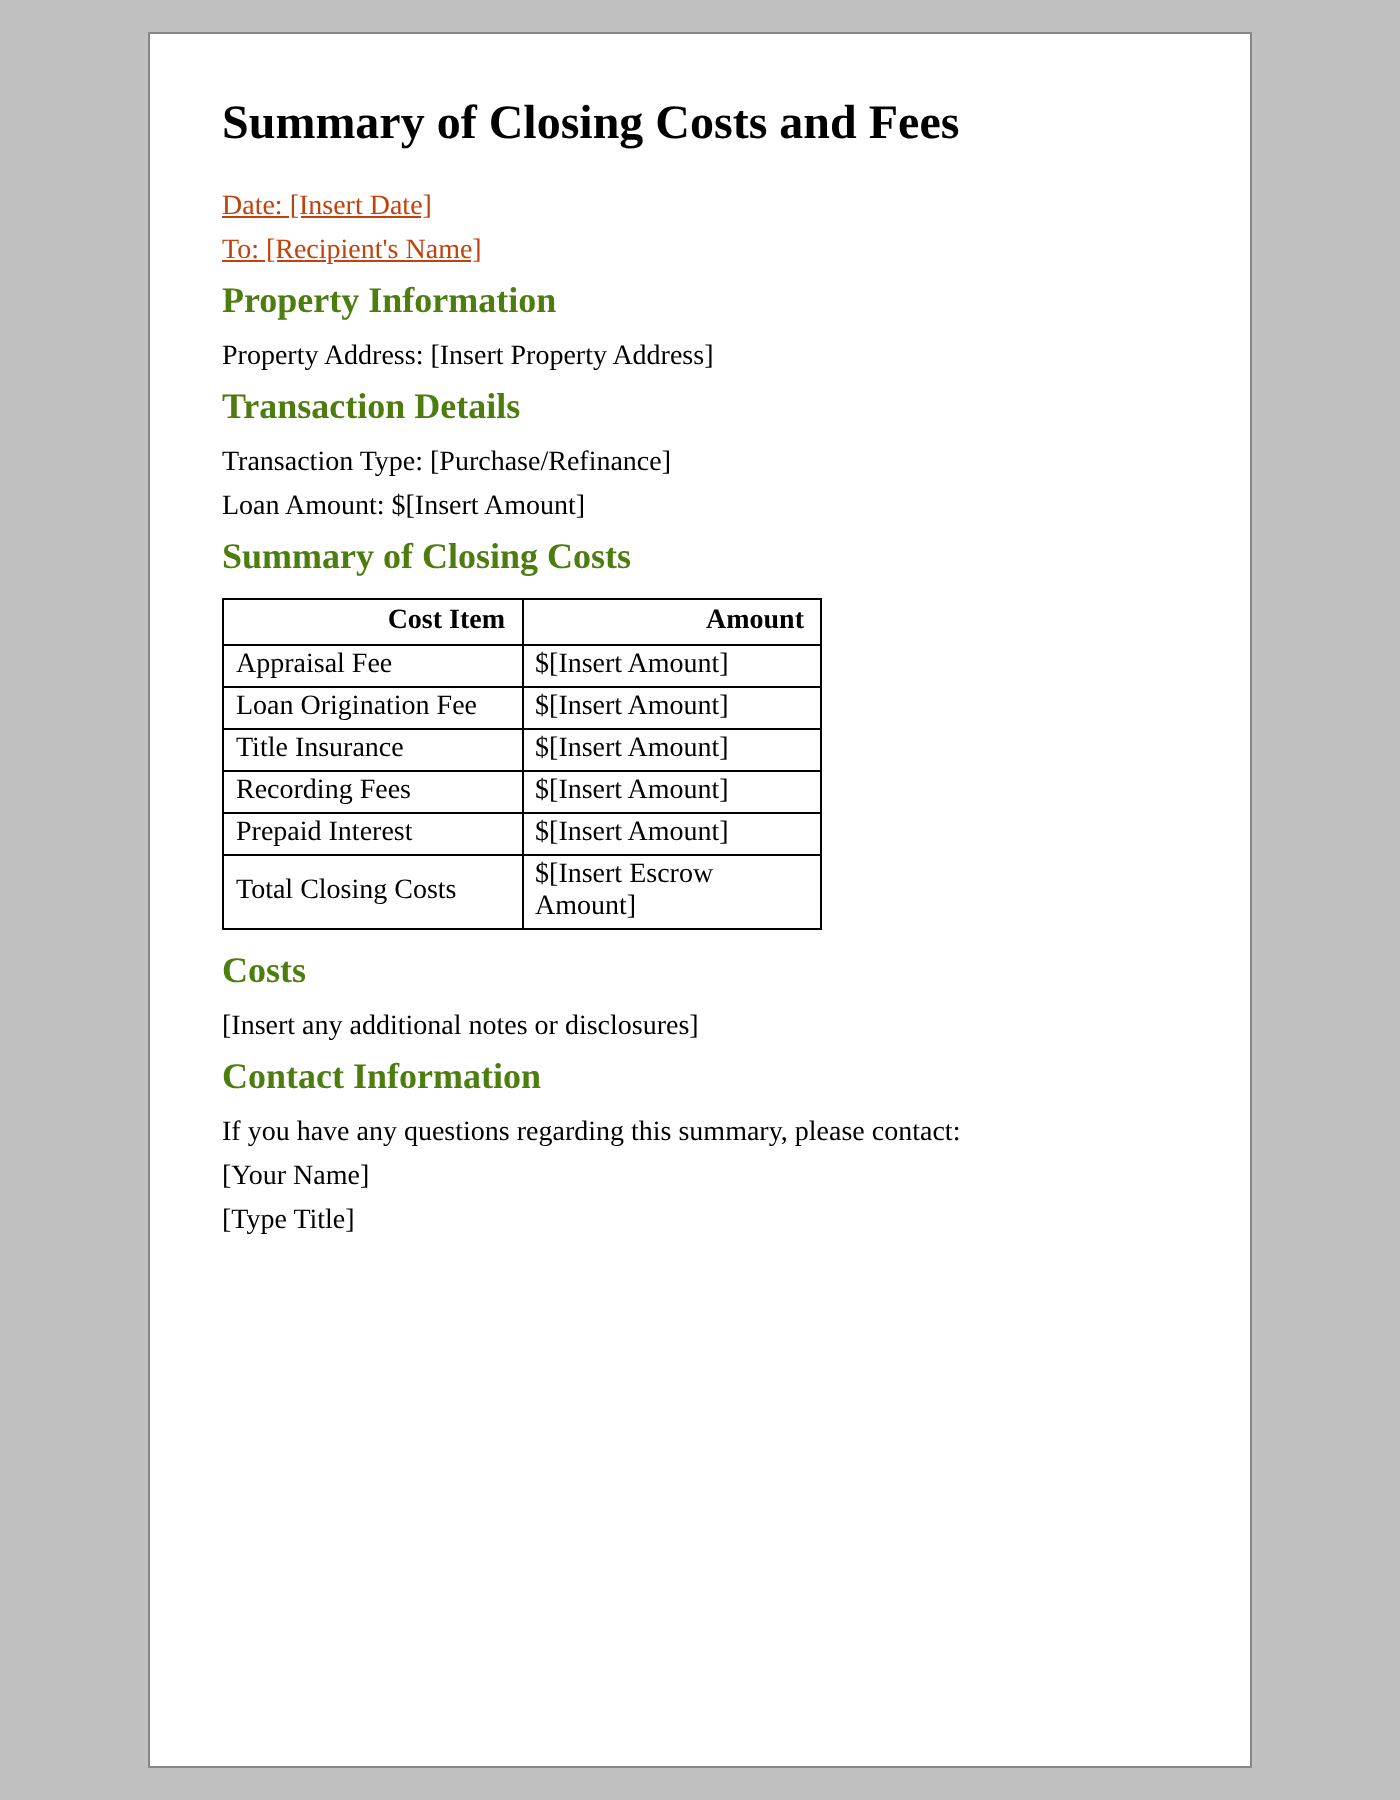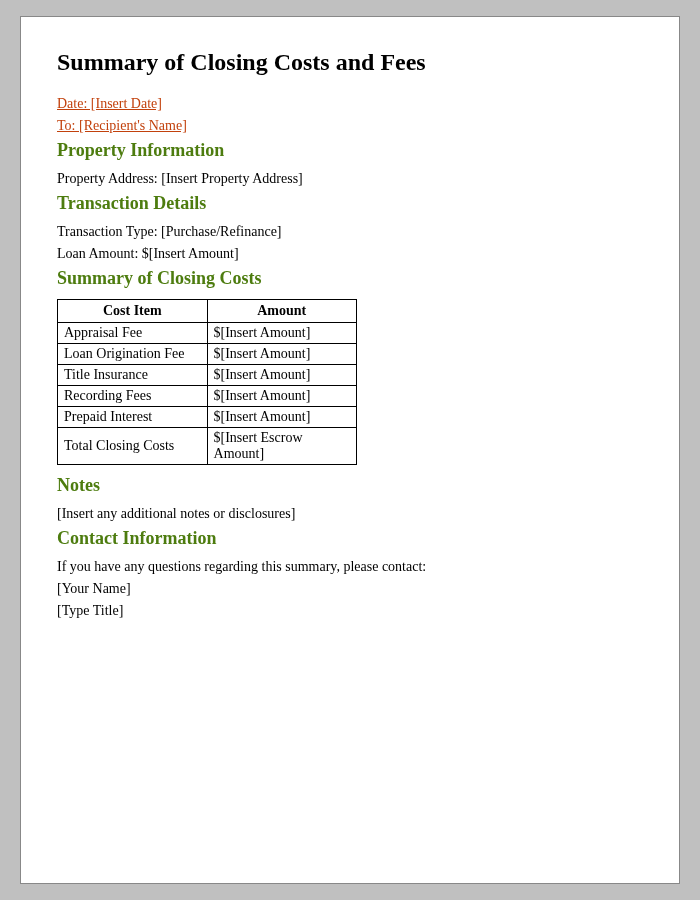--- a/index.html
+++ b/index.html
@@ -13,21 +13,21 @@
       display: flex;
       justify-content: center;
       align-items: flex-start;
       min-height: 900px;
       padding: 16px;
       font-family: "Times New Roman", Times, serif;
     }
 
     .page-container {
       background: #ffffff;
-      width: 660px;
+      width: 552px;
       min-height: 868px;
       border: 1px solid #888;
       padding: 32px 36px 32px 36px;
     }
 
     h1.main-title {
       font-size: 24px;
       font-weight: bold;
       margin-bottom: 20px;
       color: #000;
@@ -58,21 +58,21 @@
       width: 300px;
       margin-top: 6px;
       margin-bottom: 10px;
       font-size: 14px;
     }
 
     .closing-table th {
       border: 1px solid #000;
       padding: 3px 8px;
       font-weight: bold;
-      text-align: center;
+      text-align: right;
       background: #fff;
     }
 
     .closing-table td {
       border: 1px solid #000;
       padding: 2px 6px;
       color: #000;
     }
 
     .closing-table td:first-child {
@@ -130,21 +130,21 @@
           <td>Prepaid Interest</td>
           <td>$[Insert Amount]</td>
         </tr>
         <tr>
           <td>Total Closing Costs</td>
           <td>$[Insert Escrow Amount]</td>
         </tr>
       </tbody>
   </table>
 
-  <h2 class="section-title">Notes</h2>
+  <h2 class="section-title">Costs</h2>
   <p class="section-body">[Insert any additional notes or disclosures]</p>
 
   <h2 class="section-title">Contact Information</h2>
   <p class="section-body">If you have any questions regarding this summary, please contact:</p>
   <p class="section-body">[Your Name]</p>
   <p class="section-body">[Type Title]</p>
 
 </div>
 
 </body></html>

